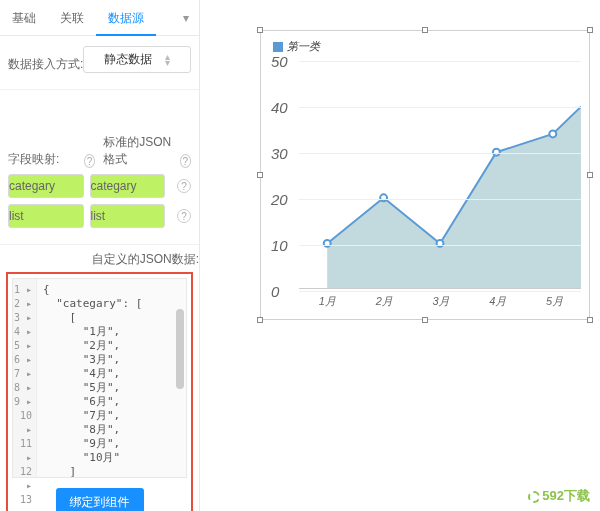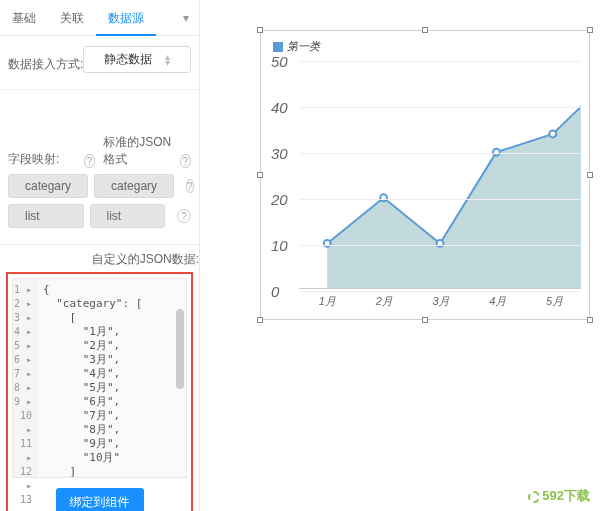--- a/index.html
+++ b/index.html
@@ -9,21 +9,21 @@
 .tab { padding: 0 12px; height: 36px; line-height: 36px; cursor: pointer; color: #666; }
 .tab.active { color: #1890ff; border-bottom: 2px solid #1890ff; }
 .tab-dropdown { margin-left: auto; padding: 0 10px; color: #999; cursor: pointer; }
 .section { padding: 10px 8px; border-bottom: 1px solid #f0f0f0; }
 .row { display: flex; align-items: flex-end; margin-bottom: 6px; }
 .label { font-size: 12px; color: #666; min-width: 70px; }
 .select { flex: 1; border: 1px solid #d9d9d9; border-radius: 3px; padding: 4px 20px; font-size: 12px; background: #fff; display: flex; align-items: center; justify-content: space-between; cursor: pointer; }
 .select .updown { color: #bbb; font-size: 10px; display: flex; flex-direction: column; line-height: 6px; }
 .help-icon { width: 14px; height: 14px; border: 1px solid #ccc; border-radius: 50%; display: inline-flex; align-items: center; justify-content: center; font-size: 10px; color: #aaa; margin-left: 6px; cursor: pointer; }
 .field-row { display: flex; gap: 6px; margin-bottom: 6px; align-items: center; }
-.field-box { flex: 1; border: 1px solid #d9d9d9; border-radius: 3px; padding: 4px 16px; font-size: 12px; background: #e5e5e5; color: #666; }
+.field-box { flex: 1; border: 1px solid #d9d9d9; border-radius: 3px; padding: 4px 0; font-size: 12px; background: #bef264; color: #666; }
 .json-label { font-size: 12px; color: #666; margin: 6px 0 4px 8px; text-align: right; }
 .red-box { border: 2px solid #e74c3c; margin: 2px 6px 6px 6px; padding: 4px; }
 .code-editor { background: #fafafa; border: 1px solid #e8e8e8; height: 200px; display: flex; font-family: Consolas, monospace; font-size: 11px; position: relative; }
 .gutter { width: 24px; background: #f5f5f5; text-align: right; padding: 4px 4px 0 0; color: #999; font-size: 10px; line-height: 14px; border-right: 1px solid #eee; }
 .code-content { flex: 1; padding: 4px 6px; color: #555; line-height: 14px; white-space: pre; overflow: hidden; }
 .scrollbar { position: absolute; right: 2px; top: 30px; width: 8px; height: 80px; background: #ccc; border-radius: 4px; }
 .bind-btn { display: block; margin: 10px auto 8px auto; background: #1890ff; color: #fff; border: none; padding: 6px 14px; border-radius: 3px; font-size: 12px; cursor: pointer; }
 .canvas { margin-left: 200px; padding: 30px 0 0 60px; position: relative; height: 511px; }
 .chart-card { width: 330px; height: 290px; border: 1px solid #d0d0d0; position: relative; background: #fff; font-style: italic; }
 .handle { width: 6px; height: 6px; background: #fff; border: 1px solid #888; position: absolute; }

